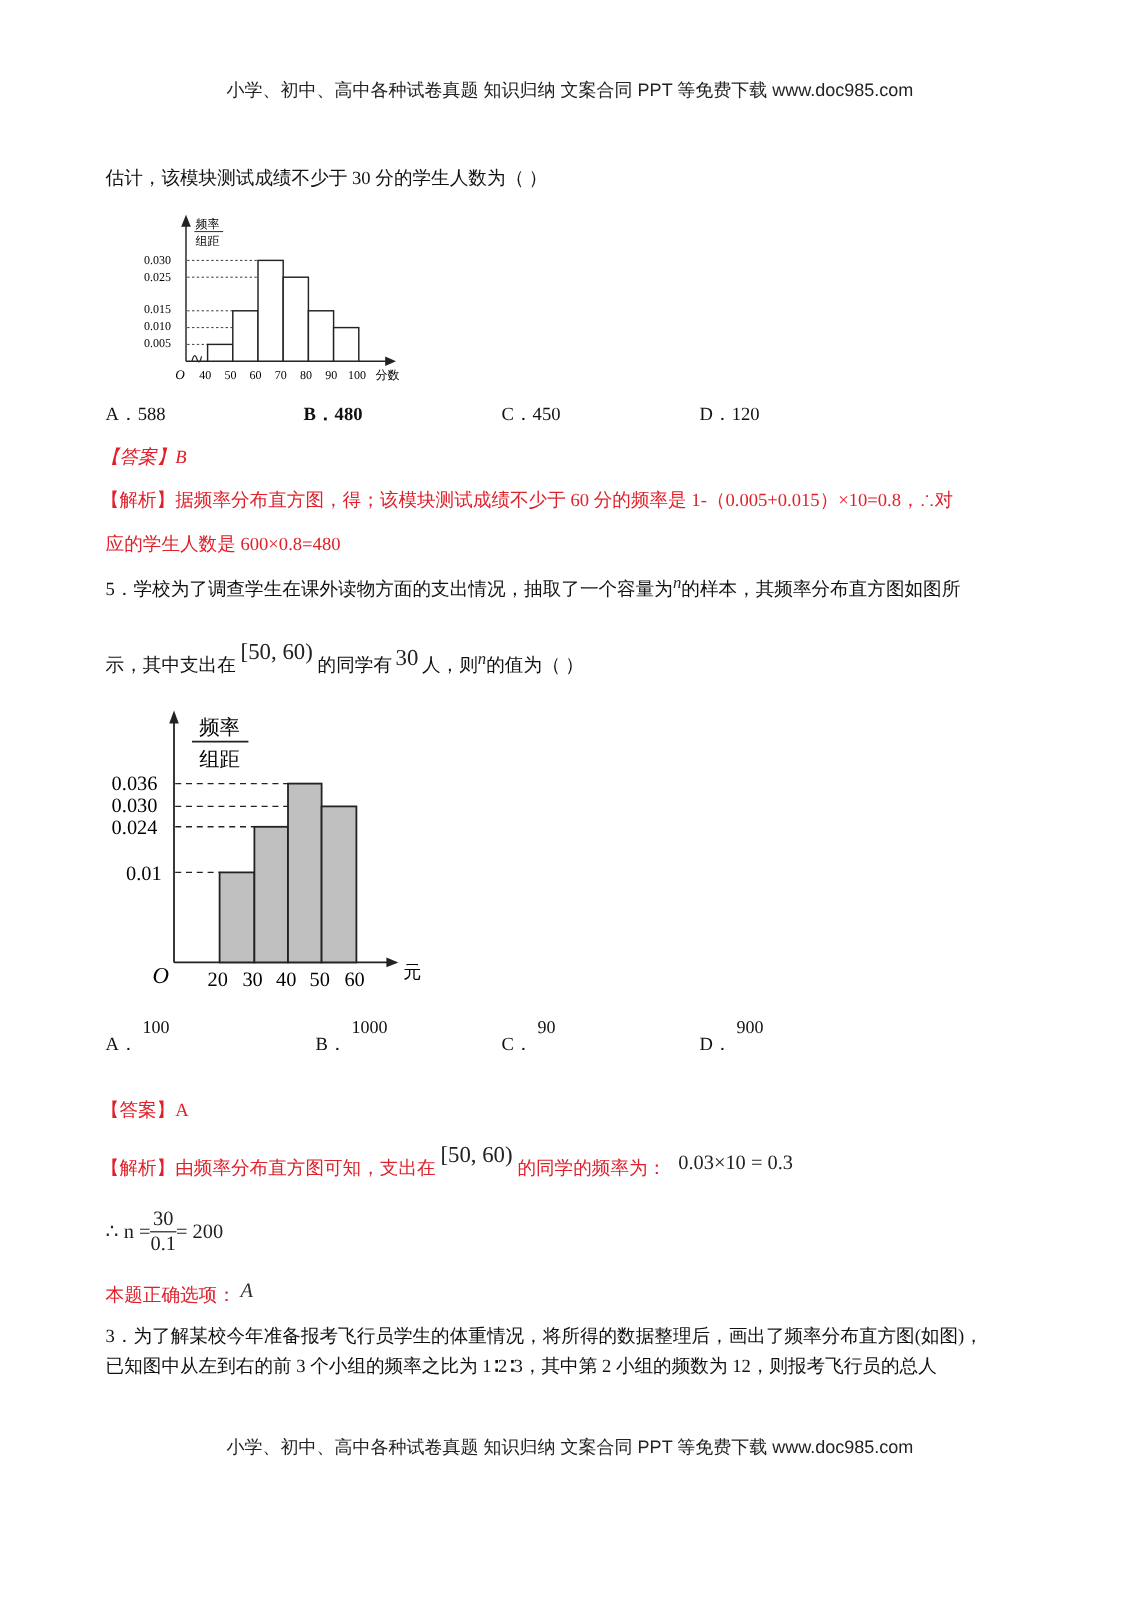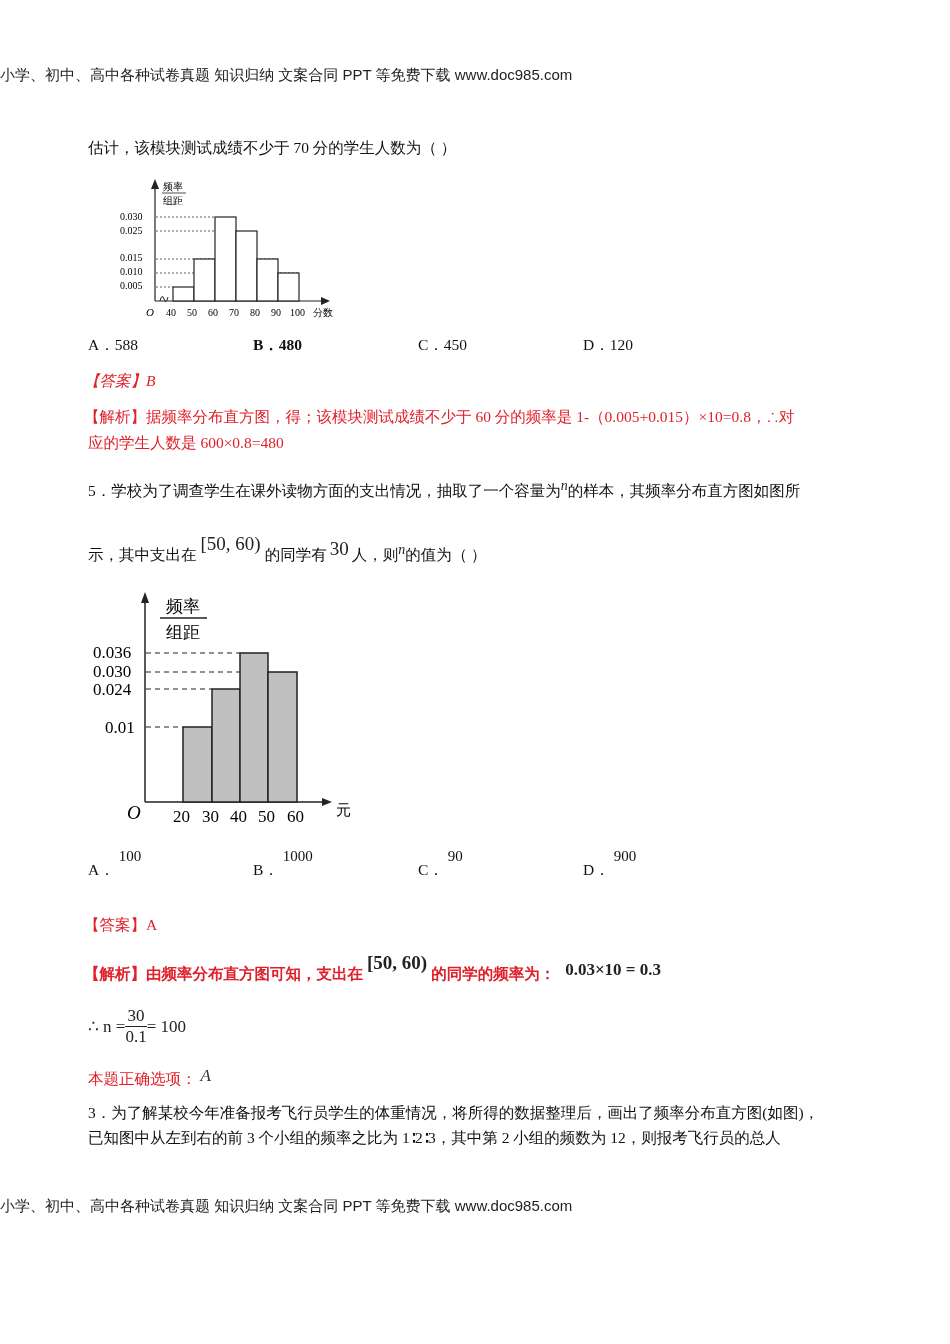--- a/index.html
+++ b/index.html
@@ -1,35 +1,35 @@
 <!DOCTYPE html>
 <html><head>
 <meta charset="utf-8">
 <style>
   html, body { margin:0; padding:0; background:#ffffff; }
   body { width:950px; height:1344px; position:relative; overflow:hidden;
          font-family:"Liberation Serif","DejaVu Serif",serif; color:#111; }
   .abs { position:absolute; white-space:nowrap; }
-  .header, .footer { font-family:"Liberation Sans","DejaVu Sans",sans-serif; font-size:15px; color:#222; left:0; width:950px; text-align:left; }
+  .header, .footer { font-family:"Liberation Sans","DejaVu Sans",sans-serif; font-size:15px; color:#222; left:0; width:950px; text-align:center; }
   .txt { font-size:15.5px; }
   .red { color:#e0202a; }
   .opt { font-size:15.5px; }
   .sup { font-size:15px; position:relative; top:-14px; margin-left:4px; }
   .math { font-family:"Liberation Serif","DejaVu Serif",serif; font-size:17px; color:#222; }
   .frac { display:inline-block; text-align:center; vertical-align:middle; font-size:17px; }
   .frac .num { display:block; border-bottom:1px solid #222; padding:0 2px; }
   .frac .den { display:block; }
   svg text { font-family:"Liberation Serif","DejaVu Serif",serif; }
 </style>
 </head>
 <body>
 
 <div class="abs header" style="top:66px;">小学、初中、高中各种试卷真题 知识归纳 文案合同 PPT 等免费下载   www.doc985.com</div>
 
-<div class="abs txt" style="left:88px; top:138px;">估计，该模块测试成绩不少于 70 分的学生人数为（ ）</div>
+<div class="abs txt" style="left:88px; top:138px;">估计，该模块测试成绩不少于 30 分的学生人数为（ ）</div>
 
 <svg class="abs" style="left:110px; top:175px;" width="250" height="150">
 
   <line x1="45" y1="126" x2="215" y2="126" stroke="#222" stroke-width="1.2"></line>
   <polygon points="220,126 211,122 211,130" fill="#222"></polygon>
   <line x1="45" y1="126" x2="45" y2="10" stroke="#222" stroke-width="1.2"></line>
   <polygon points="45,4 41,14 49,14" fill="#222"></polygon>
 
   <path d="M50,126 q2,-8 4,-2 q2,6 4,-2" fill="none" stroke="#222" stroke-width="1"></path>
 
@@ -71,21 +71,21 @@
   <text x="203" y="141" font-size="10">分数</text>
 </svg>
 
 <div class="abs opt" style="left:88px; top:335px;"><span>A．</span><span>588</span></div>
 <div class="abs opt" style="left:253px; top:335px;font-weight:bold;"><span>B．</span><span>480</span></div>
 <div class="abs opt" style="left:418px; top:335px;"><span>C．</span><span>450</span></div>
 <div class="abs opt" style="left:583px; top:335px;"><span>D．</span><span>120</span></div>
 
 <div class="abs txt red" style="left:84px; top:371px;font-style:italic;"><span>【答案】</span><span>B</span></div>
 <div class="abs txt red" style="left:84px; top:407px;"><span>【解析】</span><span>据频率分布直方图，得；该模块测试成绩不少于 60 分的频率是 1-（0.005+0.015）×10=0.8，∴对</span></div>
-<div class="abs txt red" style="left:88px; top:433px;">应的学生人数是 600×0.8=480</div>
+<div class="abs txt red" style="left:88px; top:443px;">应的学生人数是 600×0.8=480</div>
 
 <div class="abs txt" style="left:88px; top:481px;"><span>5．学校为了调查学生在课外读物方面的支出情况，抽取了一个容量为</span><i class="math" style="font-size:14px; position:relative; top:-6px;">n</i><span>的样本，其频率分布直方图如图所</span></div>
 <div class="abs txt" style="left:88px; top:543px;"><span>示，其中支出在</span><span class="math" style="font-size:19px; position:relative; top:-10px; margin:0 4px;">[50, 60)</span><span>的同学有</span><span class="math" style="font-size:19px; position:relative; top:-5px; margin:0 3px;">30</span><span>人，则</span><i class="math" style="font-size:14px; position:relative; top:-6px;">n</i><span>的值为（     ）</span></div>
 
 <svg class="abs" style="left:80px; top:585px;" width="290" height="250">
   <line x1="65" y1="217" x2="245" y2="217" stroke="#222" stroke-width="1.5"></line>
   <polygon points="252,217 242,213 242,221" fill="#222"></polygon>
   <line x1="65" y1="217" x2="65" y2="14" stroke="#222" stroke-width="1.5"></line>
   <polygon points="65,7 61,18 69,18" fill="#222"></polygon>
   <text x="86" y="27" font-size="17">频率</text>
@@ -110,27 +110,27 @@
   <text x="47" y="234" font-size="19" font-style="italic">O</text>
   <text x="93" y="237" font-size="17">20</text>
   <text x="122" y="237" font-size="17">30</text>
   <text x="150" y="237" font-size="17">40</text>
   <text x="178" y="237" font-size="17">50</text>
   <text x="207" y="237" font-size="17">60</text>
   <text x="256" y="230" font-size="15">元</text>
 </svg>
 
 <div class="abs opt" style="left:88px; top:860px;"><span>A．</span><span class="sup">100</span></div>
-<div class="abs opt" style="left:253px; top:860px;"><span>B．</span><span class="sup">1000</span></div>
+<div class="abs opt" style="left:263px; top:860px;"><span>B．</span><span class="sup">1000</span></div>
 <div class="abs opt" style="left:418px; top:860px;"><span>C．</span><span class="sup">90</span></div>
 <div class="abs opt" style="left:583px; top:860px;"><span>D．</span><span class="sup">900</span></div>
 
 <div class="abs txt red" style="left:84px; top:915px;"><span>【答案】</span><span>A</span></div>
-<div class="abs txt red" style="left:84px; top:962px;font-weight:bold;"><span>【解析】</span><span>由频率分布直方图可知，支出在</span><span class="math" style="font-size:19px; position:relative; top:-10px; margin:0 4px;">[50, 60)</span><span>的同学的频率为：</span><span class="math" style="margin-left:10px; position:relative; top:-4px;">0.03×10 = 0.3</span></div>
+<div class="abs txt red" style="left:84px; top:962px;"><span>【解析】</span><span>由频率分布直方图可知，支出在</span><span class="math" style="font-size:19px; position:relative; top:-10px; margin:0 4px;">[50, 60)</span><span>的同学的频率为：</span><span class="math" style="margin-left:10px; position:relative; top:-4px;">0.03×10 = 0.3</span></div>
 
-<div class="abs math" style="left:88px; top:1006px;"><span style="vertical-align:middle;">∴ n =</span><span class="frac"><span class="num">30</span><span class="den">0.1</span></span><span style="vertical-align:middle;">= 100</span></div>
+<div class="abs math" style="left:88px; top:1006px;"><span style="vertical-align:middle;">∴ n =</span><span class="frac"><span class="num">30</span><span class="den">0.1</span></span><span style="vertical-align:middle;">= 200</span></div>
 
 <div class="abs txt red" style="left:88px; top:1069px;"><span>本题正确选项：</span><i class="math" style="color:#333; margin-left:4px; position:relative; top:-3px;">A</i></div>
 
 <div class="abs txt" style="left:88px; top:1103px;">3．为了解某校今年准备报考飞行员学生的体重情况，将所得的数据整理后，画出了频率分布直方图(如图)，</div>
 <div class="abs txt" style="left:88px; top:1128px;">已知图中从左到右的前 3 个小组的频率之比为 1∶2∶3，其中第 2 小组的频数为 12，则报考飞行员的总人</div>
 
 <div class="abs footer" style="top:1197px;">小学、初中、高中各种试卷真题 知识归纳 文案合同 PPT 等免费下载   www.doc985.com</div>
 
 </body></html>

